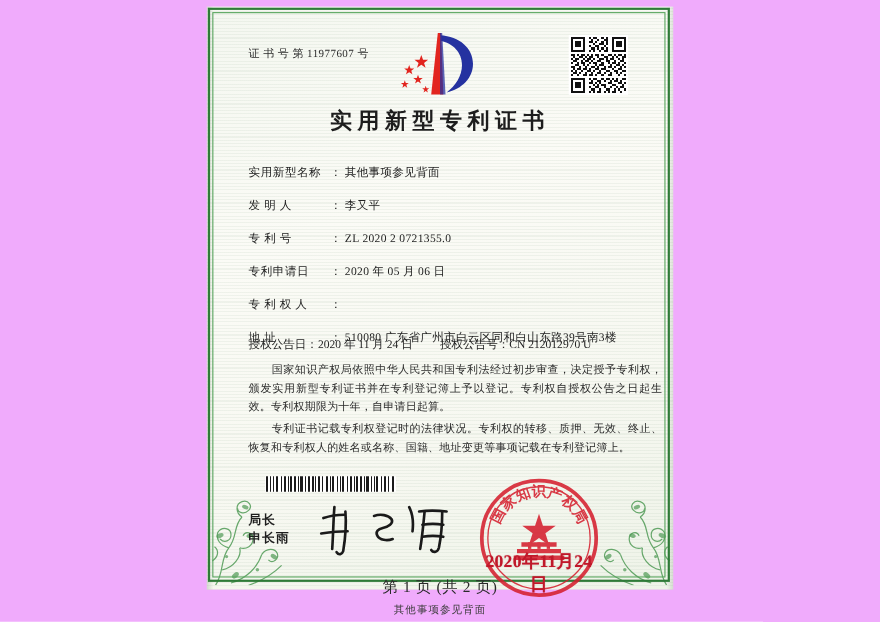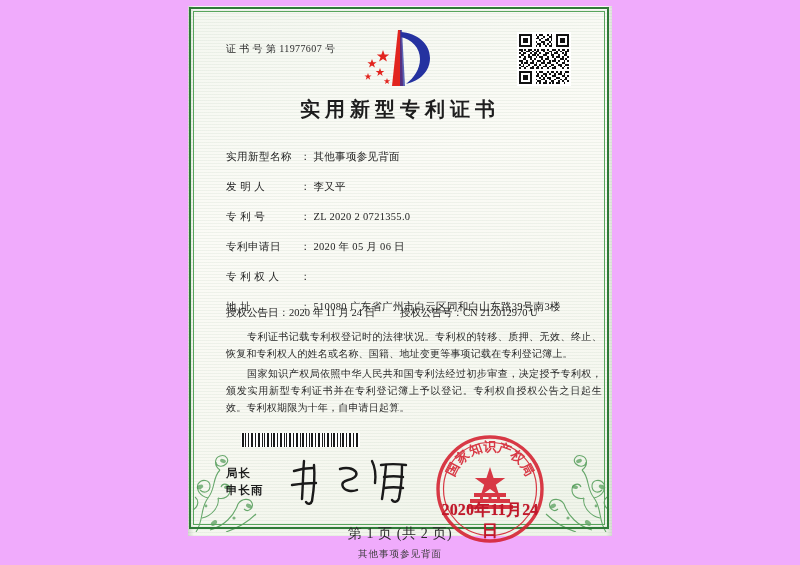--- a/index.html
+++ b/index.html
@@ -555,22 +555,22 @@
   <div class="grant-row">
     <span class="g1">
       <span>授权公告日</span><span>：</span><span>2020 年 11 月 24 日</span>
     </span>
     <span>
       <span>授权公告号</span><span>：</span><span>CN 212012970 U</span>
     </span>
   </div>
 
   <div class="body-text">
+    <p>国家知识产权局依照中华人民共和国专利法经过初步审查，决定授予专利权，颁发实用新型专利证书并在专利登记簿上予以登记。专利权自授权公告之日起生效。专利权期限为十年，自申请日起算。</p>
     <p>专利证书记载专利权登记时的法律状况。专利权的转移、质押、无效、终止、恢复和专利权人的姓名或名称、国籍、地址变更等事项记载在专利登记簿上。</p>
-    <p>国家知识产权局依照中华人民共和国专利法经过初步审查，决定授予专利权，颁发实用新型专利证书并在专利登记簿上予以登记。专利权自授权公告之日起生效。专利权期限为十年，自申请日起算。</p>
   </div>
 
   <svg class="barcode" viewBox="0 0 119 14" shape-rendering="crispEdges">
     <rect width="119" height="14" fill="#ffffff"></rect>
     <g fill="#1a1a1a">
       <rect x="1" y="0" width="2" height="14"></rect>
         <rect x="4" y="0" width="1" height="14"></rect>
       <rect x="7" y="0" width="1" height="14"></rect>
         <rect x="10" y="0" width="2" height="14"></rect>
       <rect x="14" y="0" width="1" height="14"></rect>

